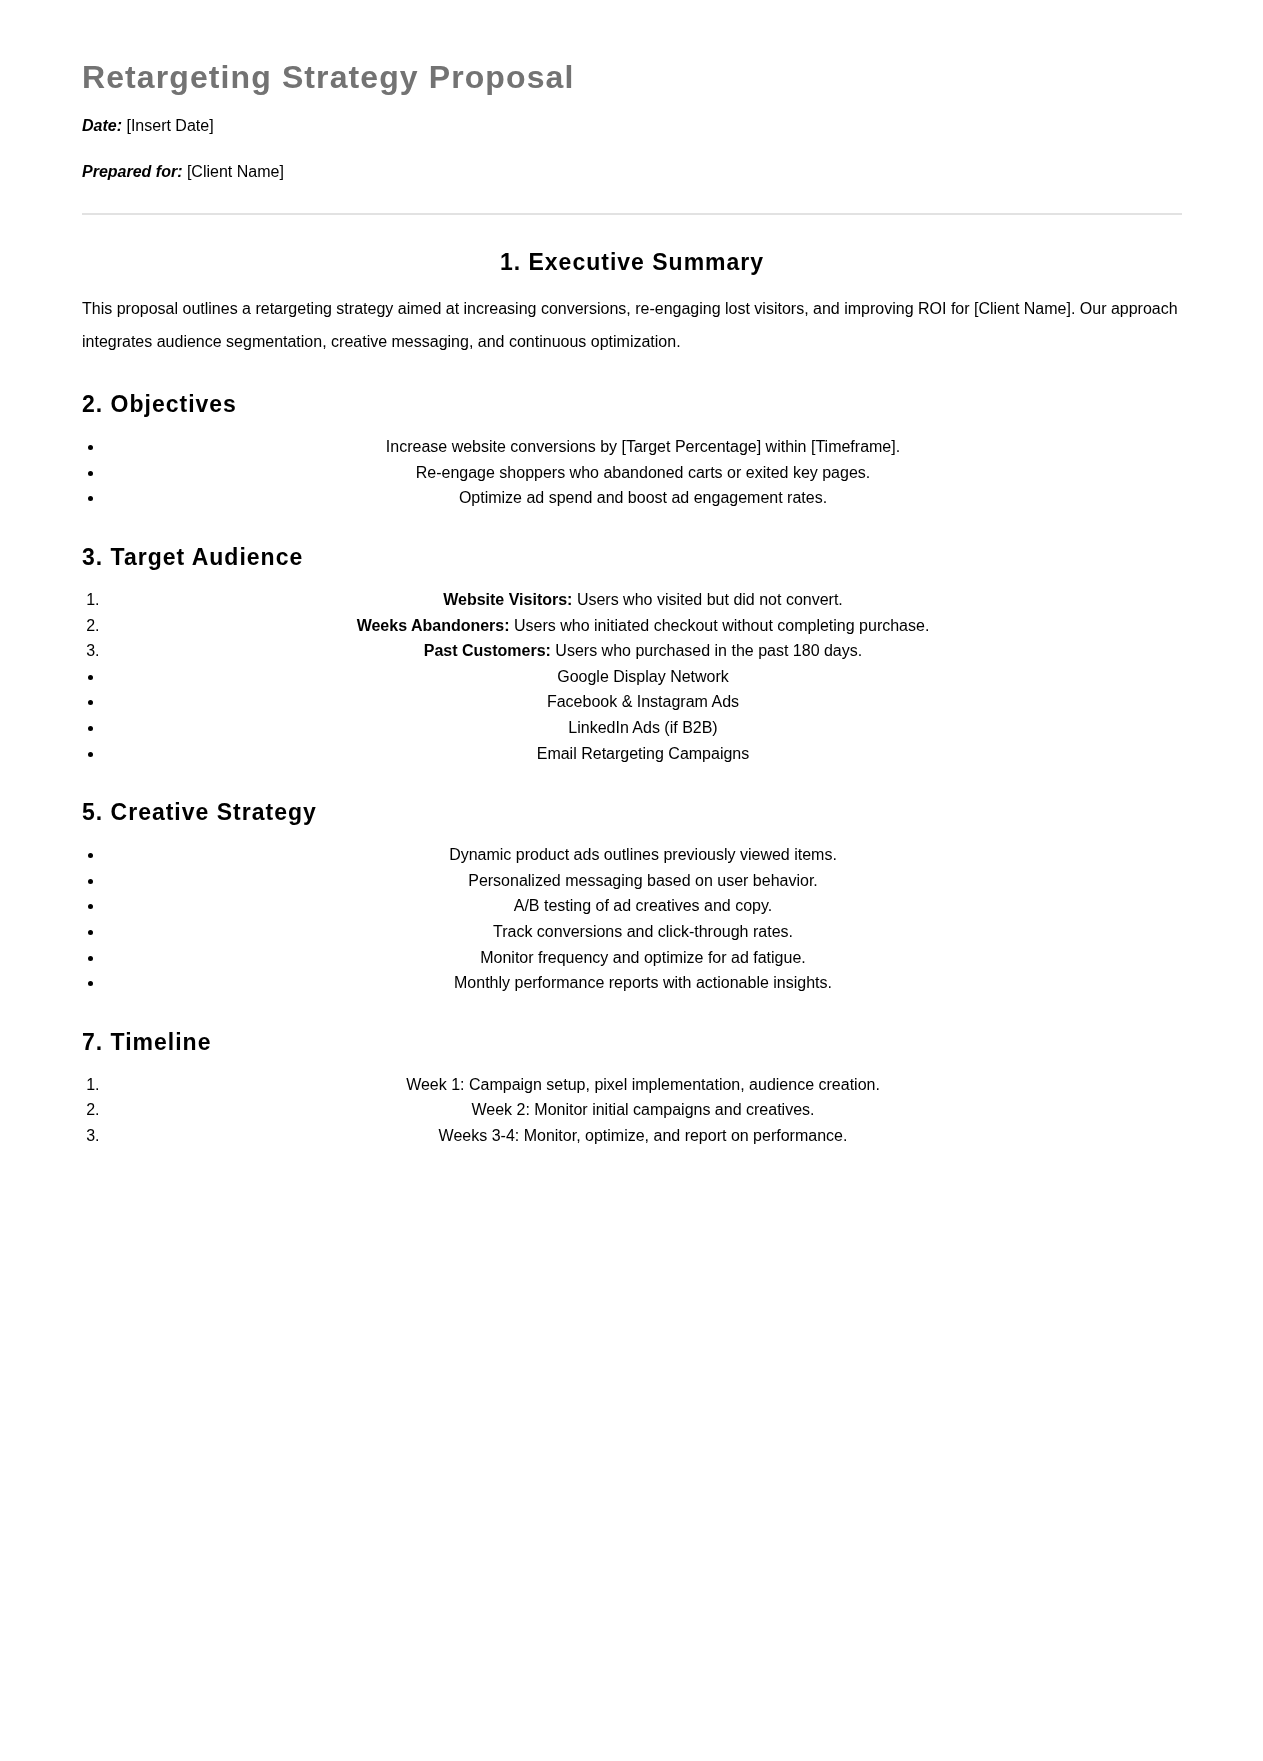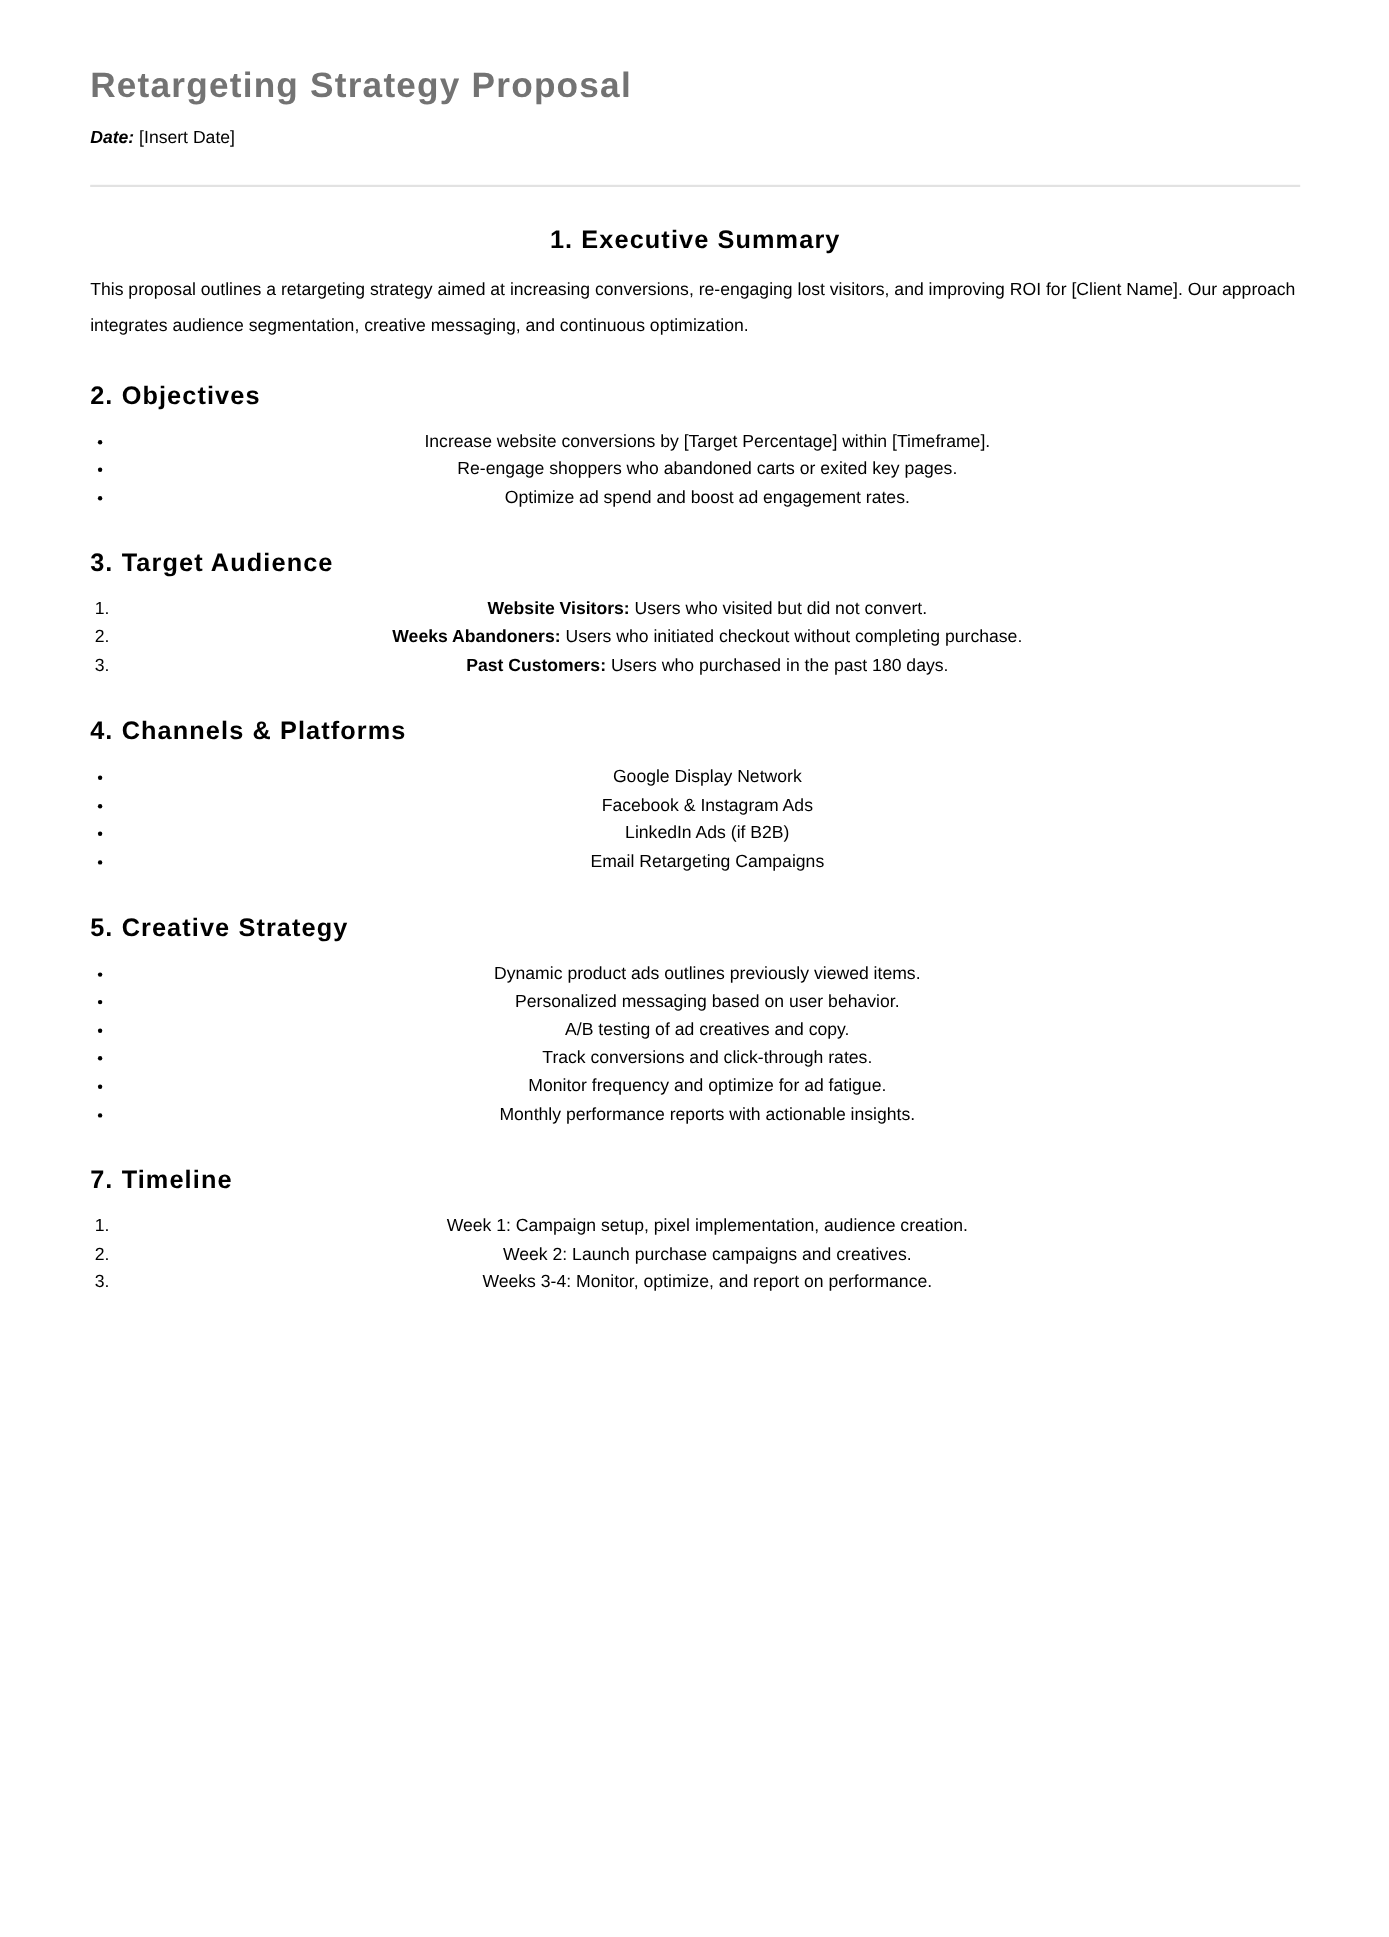--- a/index.html
+++ b/index.html
@@ -70,20 +70,23 @@
 </head>
 <body>
 
 <div class="doc">
 
   <h1 class="doc-title">Retargeting Strategy Proposal</h1>
 
   <p class="meta-line date">
     <span class="meta-label">Date:</span><span> [Insert Date]</span>
   </p>
+  <p class="meta-line">
+    <span class="meta-label">Prepared for:</span><span> [Client Name]</span>
+  </p>
 
   <hr class="divider">
 
   <section>
     <h2 class="section-heading first">1. Executive Summary</h2>
     <p class="section-para">This proposal outlines a retargeting strategy aimed at increasing conversions, re-engaging lost visitors, and improving ROI for [Client Name]. Our approach integrates audience segmentation, creative messaging, and continuous optimization.</p>
   </section>
 
   <section>
     <h2 class="section-heading">2. Objectives</h2>
@@ -97,21 +100,20 @@
   <section>
     <h2 class="section-heading">3. Target Audience</h2>
     <ol class="section-list">
       <li><span class="item-label">Website Visitors:</span><span> Users who visited but did not convert.</span></li>
       <li><span class="item-label">Weeks Abandoners:</span><span> Users who initiated checkout without completing purchase.</span></li>
       <li><span class="item-label">Past Customers:</span><span> Users who purchased in the past 180 days.</span></li>
     </ol>
   </section>
 
   <section>
-    <h2 class="section-heading">4. Channels &amp; Platforms</h2>
     <ul class="section-list">
       <li>Google Display Network</li>
       <li>Facebook &amp; Instagram Ads</li>
       <li>LinkedIn Ads (if B2B)</li>
       <li>Email Retargeting Campaigns</li>
     </ul>
   </section>
 
   <section>
     <h2 class="section-heading">5. Creative Strategy</h2>
@@ -127,18 +129,18 @@
       <li>Track conversions and click-through rates.</li>
       <li>Monitor frequency and optimize for ad fatigue.</li>
       <li>Monthly performance reports with actionable insights.</li>
     </ul>
   </section>
 
   <section>
     <h2 class="section-heading">7. Timeline</h2>
     <ol class="section-list">
       <li>Week 1: Campaign setup, pixel implementation, audience creation.</li>
-      <li>Week 2: Launch purchase campaigns and creatives.</li>
+      <li>Week 2: Monitor initial campaigns and creatives.</li>
       <li>Weeks 3-4: Monitor, optimize, and report on performance.</li>
     </ol>
   </section>
 
 </div>
 
 </body></html>

